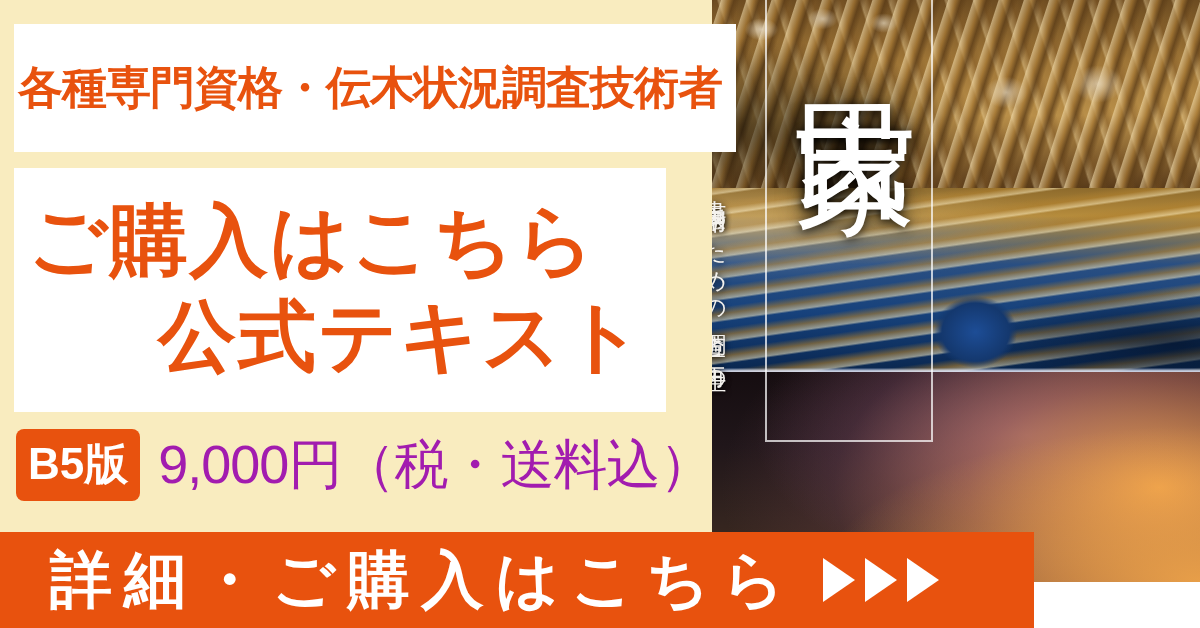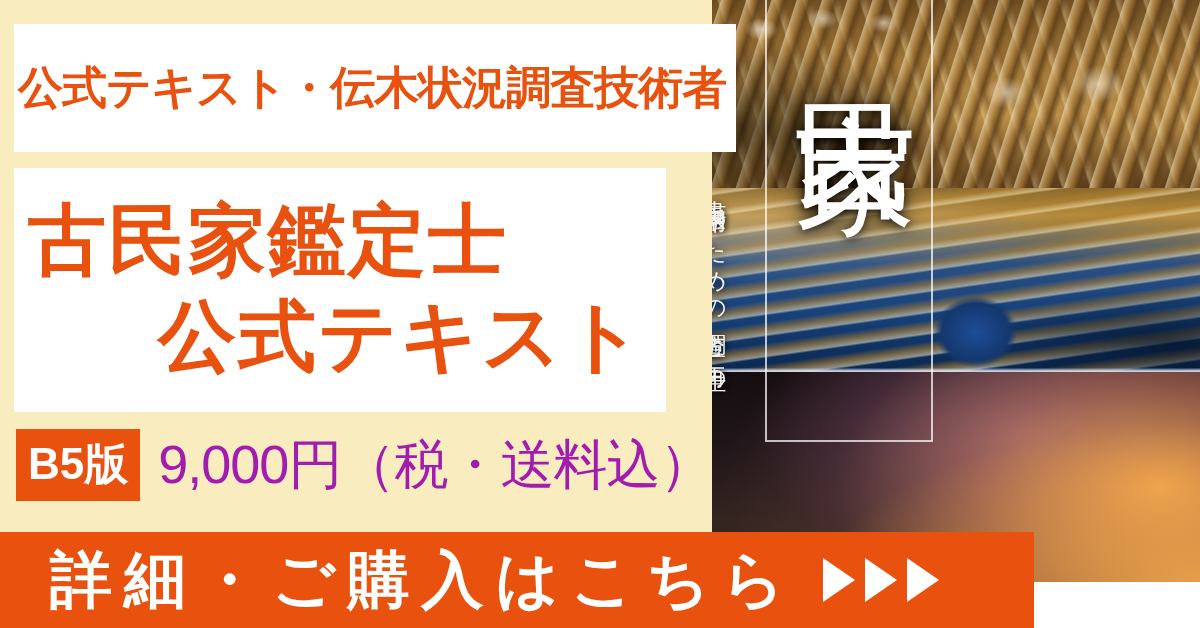--- a/index.html
+++ b/index.html
@@ -152,21 +152,21 @@
   .hb-l2{position:absolute;left:144px;top:126px;white-space:nowrap;font-family:Liberation Mono, monospace;}
 
   
   .price-row{
     position:absolute;left:16px;top:428px;height:74px;
     display:flex;align-items:center;gap:18px;
   }
   .badge{
     background:#e8520e;color:#ffffff;font-weight:bold;
     font-size:44px;line-height:1;padding:13px 12px 15px 12px;
-    letter-spacing:0px;white-space:nowrap;
+    letter-spacing:0px;white-space:nowrap;border-radius:8px;
   }
   .price-text{
     color:#a21caf;font-size:54px;font-weight:normal;
     letter-spacing:-1px;white-space:nowrap;
   }
 
   
   .cta{
     position:absolute;left:0;top:532px;width:1034px;height:96px;
     background:#e8520e;display:flex;align-items:center;
@@ -203,25 +203,25 @@
   </div>
 
   <div class="bg-warm"></div>
   <div class="cream-wedge"></div>
   <div class="cream-wedge-2"></div>
 
   <div class="panel panel-top"></div>
   <div class="panel panel-mid"></div>
 
   <div class="headline-sm">
-    <span>公式テキスト・伝木状況調査技術者</span>
+    <span>各種専門資格・伝木状況調査技術者</span>
   </div>
 
   <div class="headline-big">
-    <span class="hb-l1">古民家鑑定士</span>
+    <span class="hb-l1">ご購入はこちら</span>
     <span class="hb-l2">公式テキスト</span>
   </div>
 
   <div class="price-row">
     <span class="badge">B5版</span>
     <span class="price-text">9,000円（税・送料込）</span>
   </div>
 
   <div class="cta">
     <span class="cta-text">詳細・ご購入はこちら</span>

